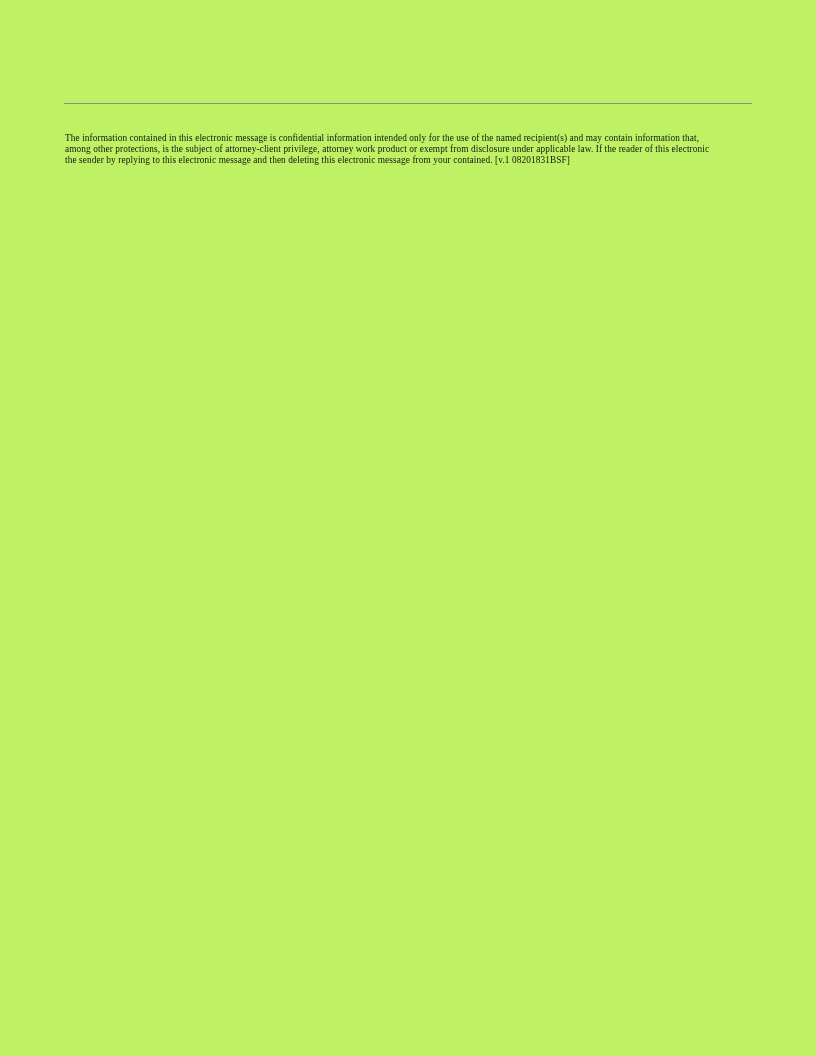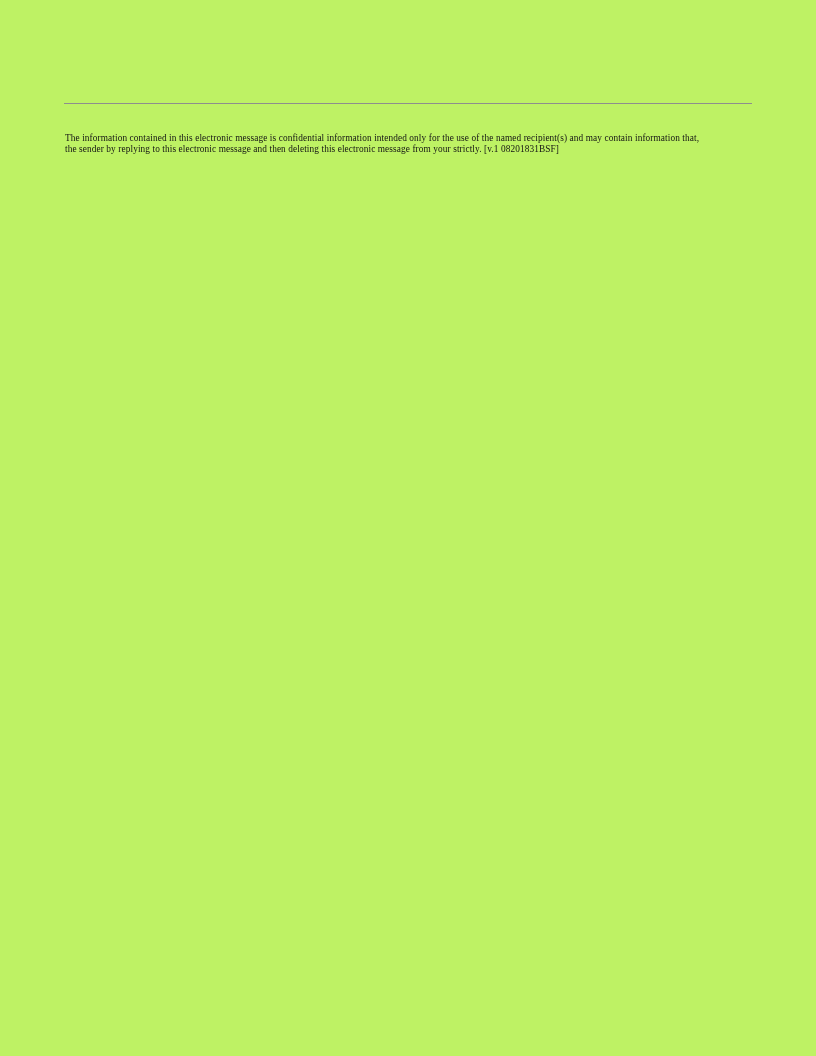--- a/index.html
+++ b/index.html
@@ -39,16 +39,17 @@
 </style>
 </head>
 <body>
 
 <div class="page">
 
   <div class="top-divider"></div>
 
   <div class="disclaimer">
     <div class="disclaimer-line">The information contained in this electronic message is confidential information intended only for the use of the named recipient(s) and may contain information that,</div>
-    <div class="disclaimer-line">the sender by replying to this electronic message and then deleting this electronic message from your strictly. [v.1 08201831BSF]</div>
+    <div class="disclaimer-line">among other protections, is the subject of attorney-client privilege, attorney work product or exempt from disclosure under applicable law. If the reader of this electronic</div>
+    <div class="disclaimer-line">the sender by replying to this electronic message and then deleting this electronic message from your contained. [v.1 08201831BSF]</div>
   </div>
 
 </div>
 
 </body></html>

